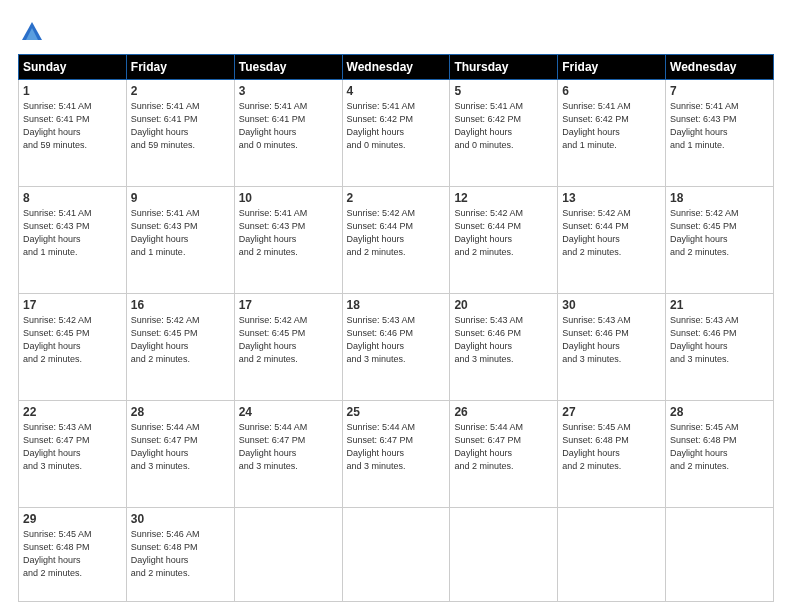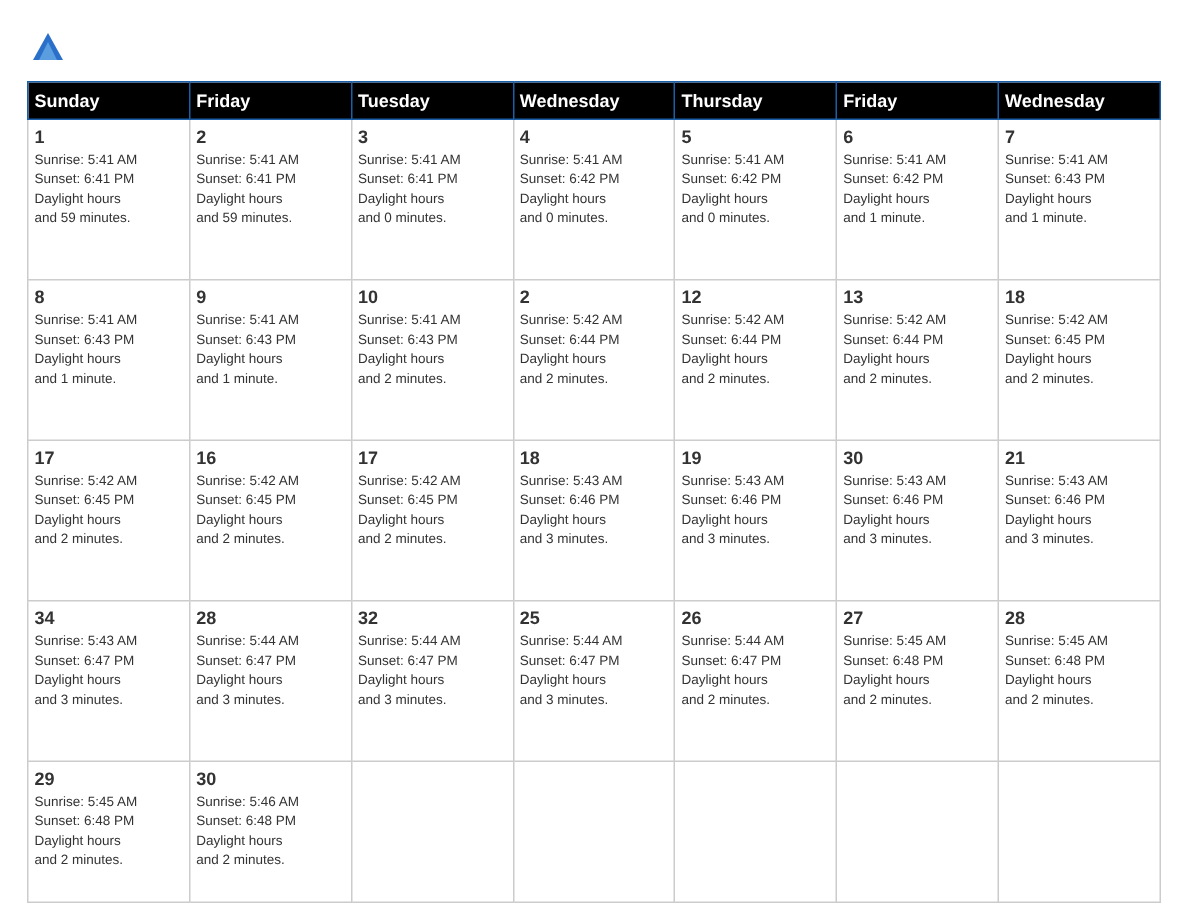--- a/index.html
+++ b/index.html
@@ -207,43 +207,43 @@
           </td>
           <td>
             <span class="day-num">17</span>
             <div class="day-info">Sunrise: 5:42 AM<br>Sunset: 6:45 PM<br>Daylight hours<br>and 2 minutes.</div>
           </td>
           <td>
             <span class="day-num">18</span>
             <div class="day-info">Sunrise: 5:43 AM<br>Sunset: 6:46 PM<br>Daylight hours<br>and 3 minutes.</div>
           </td>
           <td>
-            <span class="day-num">19</span>
+            <span class="day-num">20</span>
             <div class="day-info">Sunrise: 5:43 AM<br>Sunset: 6:46 PM<br>Daylight hours<br>and 3 minutes.</div>
           </td>
           <td>
             <span class="day-num">30</span>
             <div class="day-info">Sunrise: 5:43 AM<br>Sunset: 6:46 PM<br>Daylight hours<br>and 3 minutes.</div>
           </td>
           <td>
             <span class="day-num">21</span>
             <div class="day-info">Sunrise: 5:43 AM<br>Sunset: 6:46 PM<br>Daylight hours<br>and 3 minutes.</div>
           </td>
         </tr>
         <tr>
           <td>
-            <span class="day-num">34</span>
+            <span class="day-num">22</span>
             <div class="day-info">Sunrise: 5:43 AM<br>Sunset: 6:47 PM<br>Daylight hours<br>and 3 minutes.</div>
           </td>
           <td>
             <span class="day-num">28</span>
             <div class="day-info">Sunrise: 5:44 AM<br>Sunset: 6:47 PM<br>Daylight hours<br>and 3 minutes.</div>
           </td>
           <td>
-            <span class="day-num">32</span>
+            <span class="day-num">24</span>
             <div class="day-info">Sunrise: 5:44 AM<br>Sunset: 6:47 PM<br>Daylight hours<br>and 3 minutes.</div>
           </td>
           <td>
             <span class="day-num">25</span>
             <div class="day-info">Sunrise: 5:44 AM<br>Sunset: 6:47 PM<br>Daylight hours<br>and 3 minutes.</div>
           </td>
           <td>
             <span class="day-num">26</span>
             <div class="day-info">Sunrise: 5:44 AM<br>Sunset: 6:47 PM<br>Daylight hours<br>and 2 minutes.</div>
           </td>

